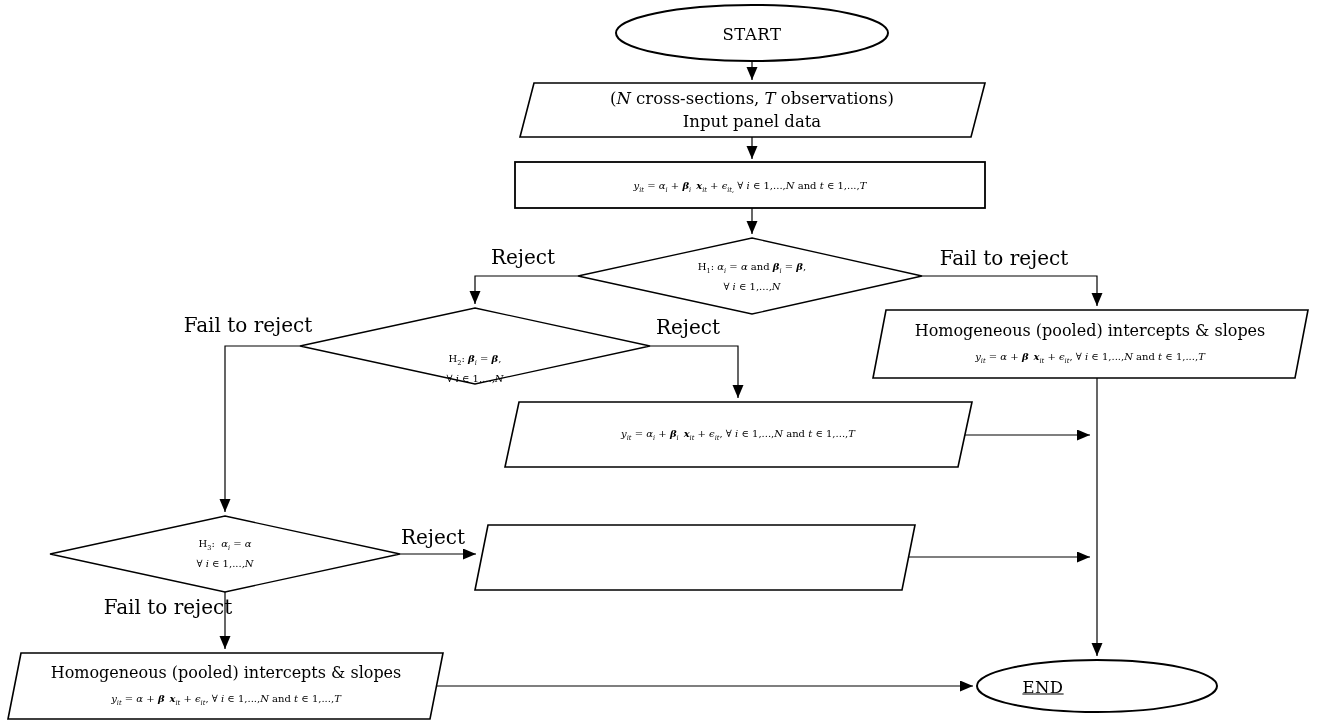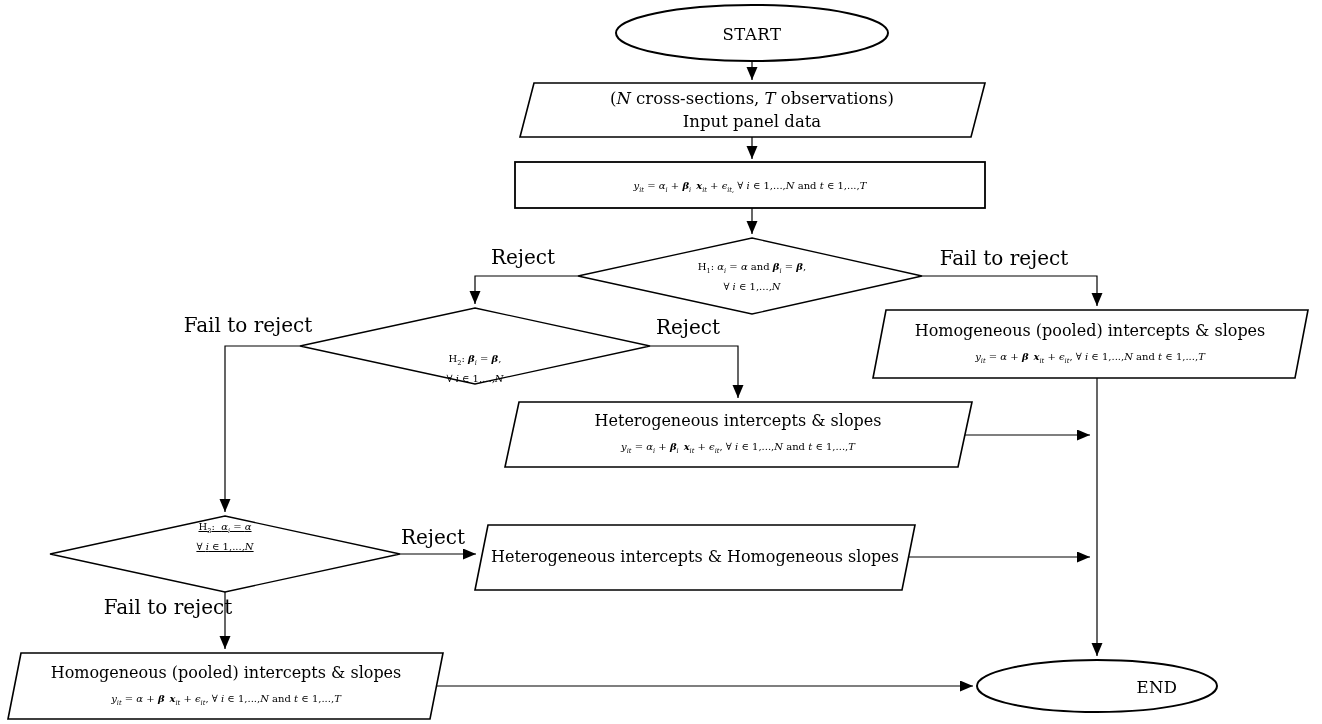--- a/index.html
+++ b/index.html
@@ -80,39 +80,37 @@
     <div class="diamond-line math">H<sub>2</sub>: <b>β</b><sub><i>i</i></sub> = <b>β</b>,</div>
     <div class="diamond-line math">∀ <i>i</i> ∈ 1,...,<i>N</i></div>
   </div>
 
   <div class="node-text" style="left:1090px;top:344px;">
     <div class="title-line">Homogeneous (pooled) intercepts &amp; slopes</div>
     <div class="eq-line math"><i>y</i><sub><i>it</i></sub> = <i>α</i> + <b>β</b> <b>x</b><sub><i>it</i></sub> + <i>ϵ</i><sub><i>it</i></sub>, ∀ <i>i</i> ∈ 1,...,<i>N</i> and <i>t</i> ∈ 1,...,<i>T</i></div>
   </div>
 
   <div class="node-text" style="left:738px;top:434px;">
-    <div class="title-line">Heterogeneous intercepts &amp; slopes</div>
     <div class="eq-line math"><i>y</i><sub><i>it</i></sub> = <i>α</i><sub><i>i</i></sub> + <b>β</b><sub><i>i</i></sub> <b>x</b><sub><i>it</i></sub> + <i>ϵ</i><sub><i>it</i></sub>, ∀ <i>i</i> ∈ 1,...,<i>N</i> and <i>t</i> ∈ 1,...,<i>T</i></div>
   </div>
 
-  <div class="node-text" style="left:225px;top:537px;text-decoration:underline;">
+  <div class="node-text" style="left:225px;top:554px;">
     <div class="diamond-line math">H<sub>3</sub>: &nbsp;<i>α</i><sub><i>i</i></sub> = <i>α</i></div>
     <div class="diamond-line math">∀ <i>i</i> ∈ 1,...,<i>N</i></div>
   </div>
 
   <div class="node-text" style="left:695px;top:557px;">
-    <div class="title-line">Heterogeneous intercepts &amp; Homogeneous slopes</div>
   </div>
 
   <div class="node-text" style="left:226px;top:686px;">
     <div class="title-line">Homogeneous (pooled) intercepts &amp; slopes</div>
     <div class="eq-line math"><i>y</i><sub><i>it</i></sub> = <i>α</i> + <b>β</b> <b>x</b><sub><i>it</i></sub> + <i>ϵ</i><sub><i>it</i></sub>, ∀ <i>i</i> ∈ 1,...,<i>N</i> and <i>t</i> ∈ 1,...,<i>T</i></div>
   </div>
 
-  <div class="node-text terminal-label" style="left:1157px;top:687px;">END</div>
+  <div class="node-text terminal-label" style="left:1043px;top:687px;text-decoration:underline;">END</div>
 
   <div class="edge-label" style="left:523px;top:257px;">Reject</div>
   <div class="edge-label" style="left:1004px;top:258px;">Fail to reject</div>
   <div class="edge-label" style="left:688px;top:327px;">Reject</div>
   <div class="edge-label" style="left:248px;top:325px;">Fail to reject</div>
   <div class="edge-label" style="left:433px;top:537px;">Reject</div>
   <div class="edge-label" style="left:168px;top:607px;">Fail to reject</div>
 
 </div>
 

